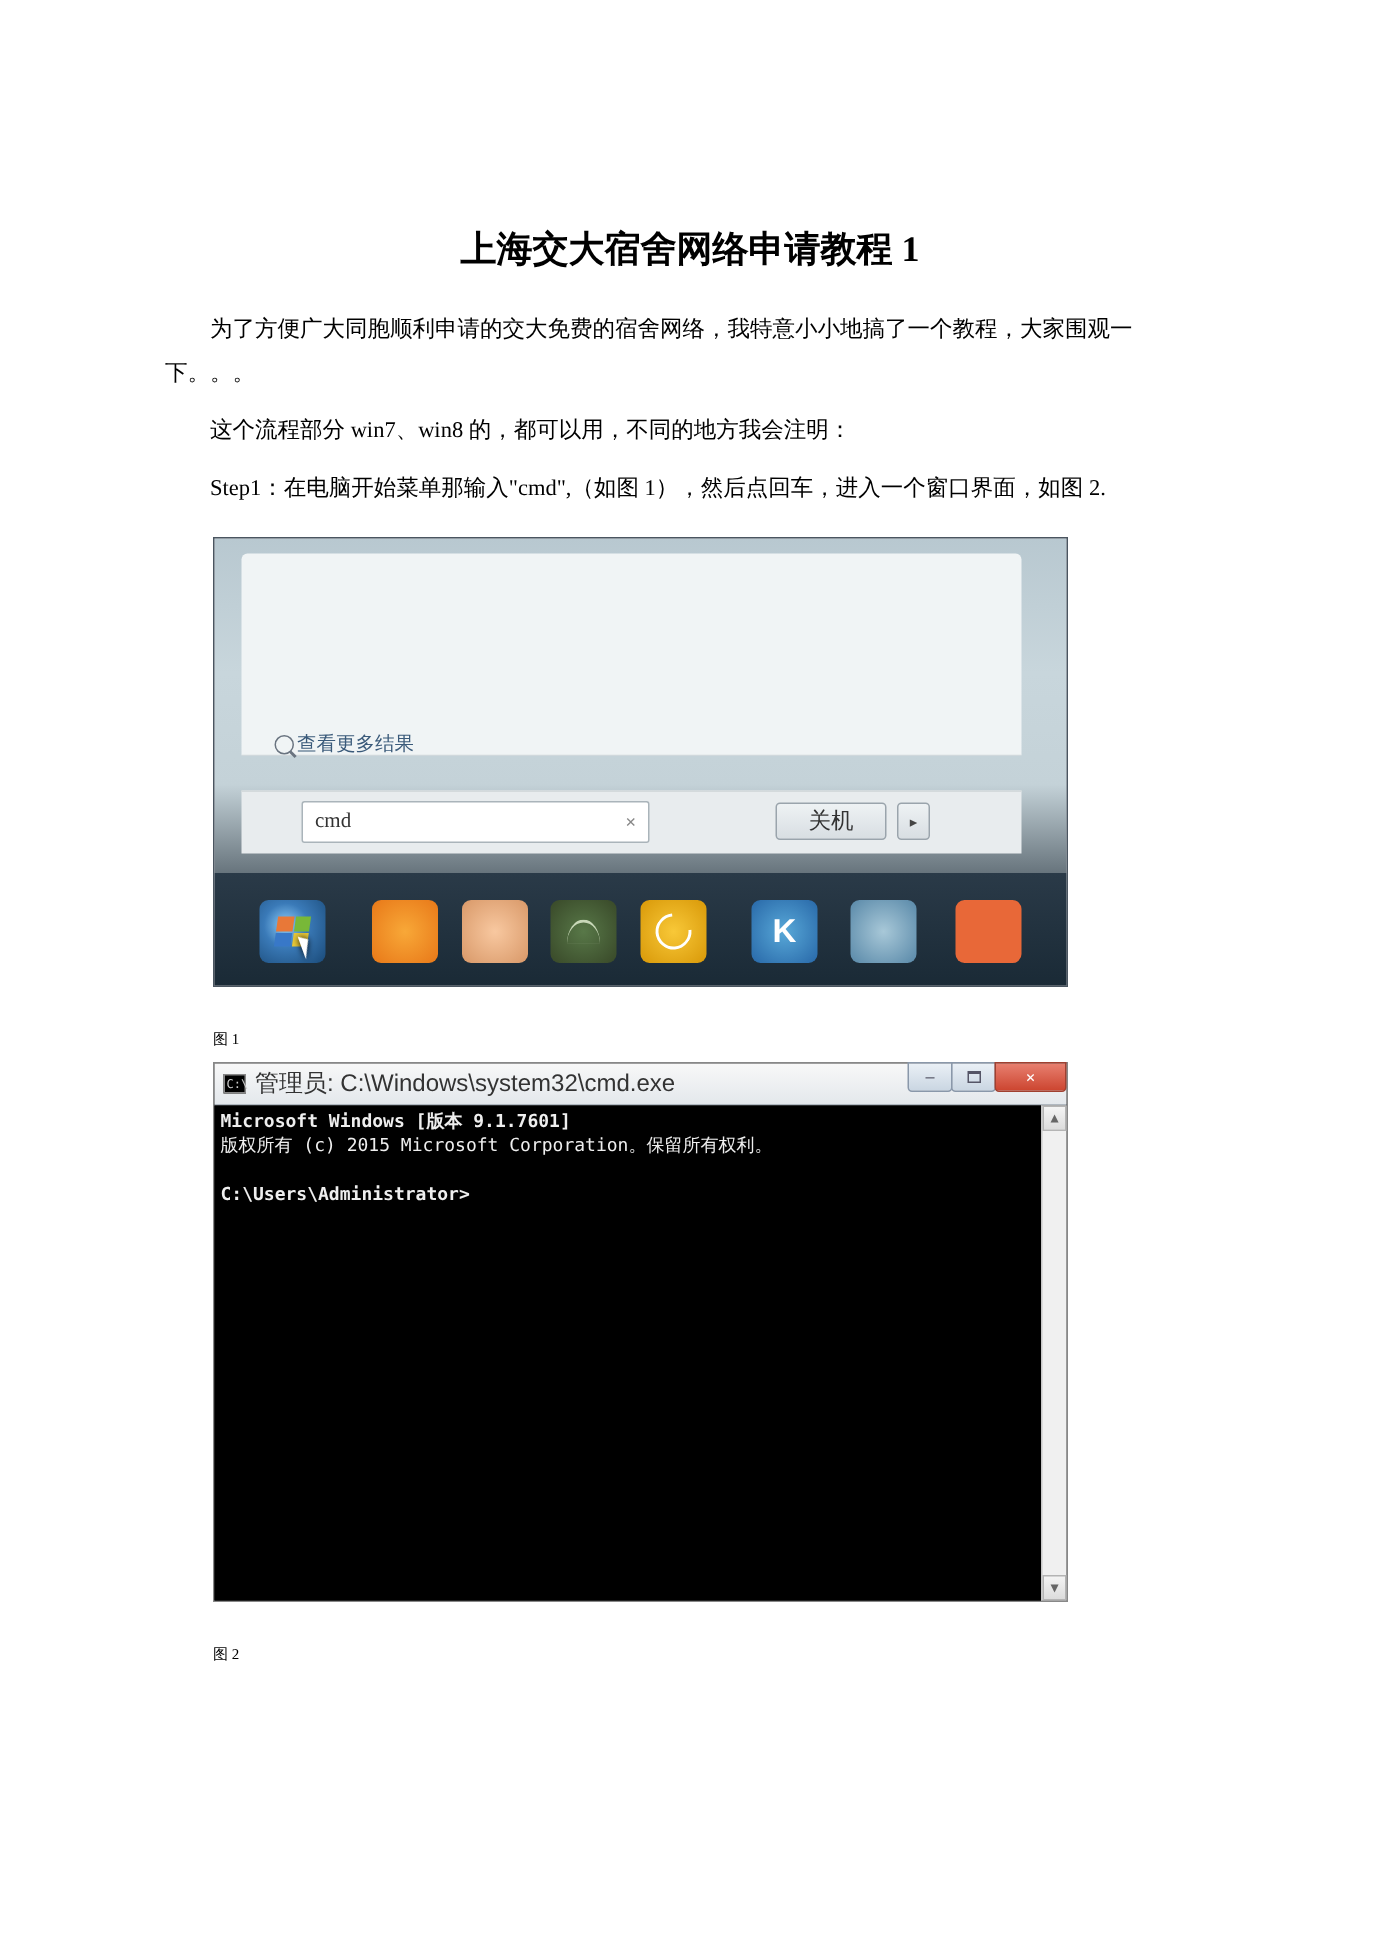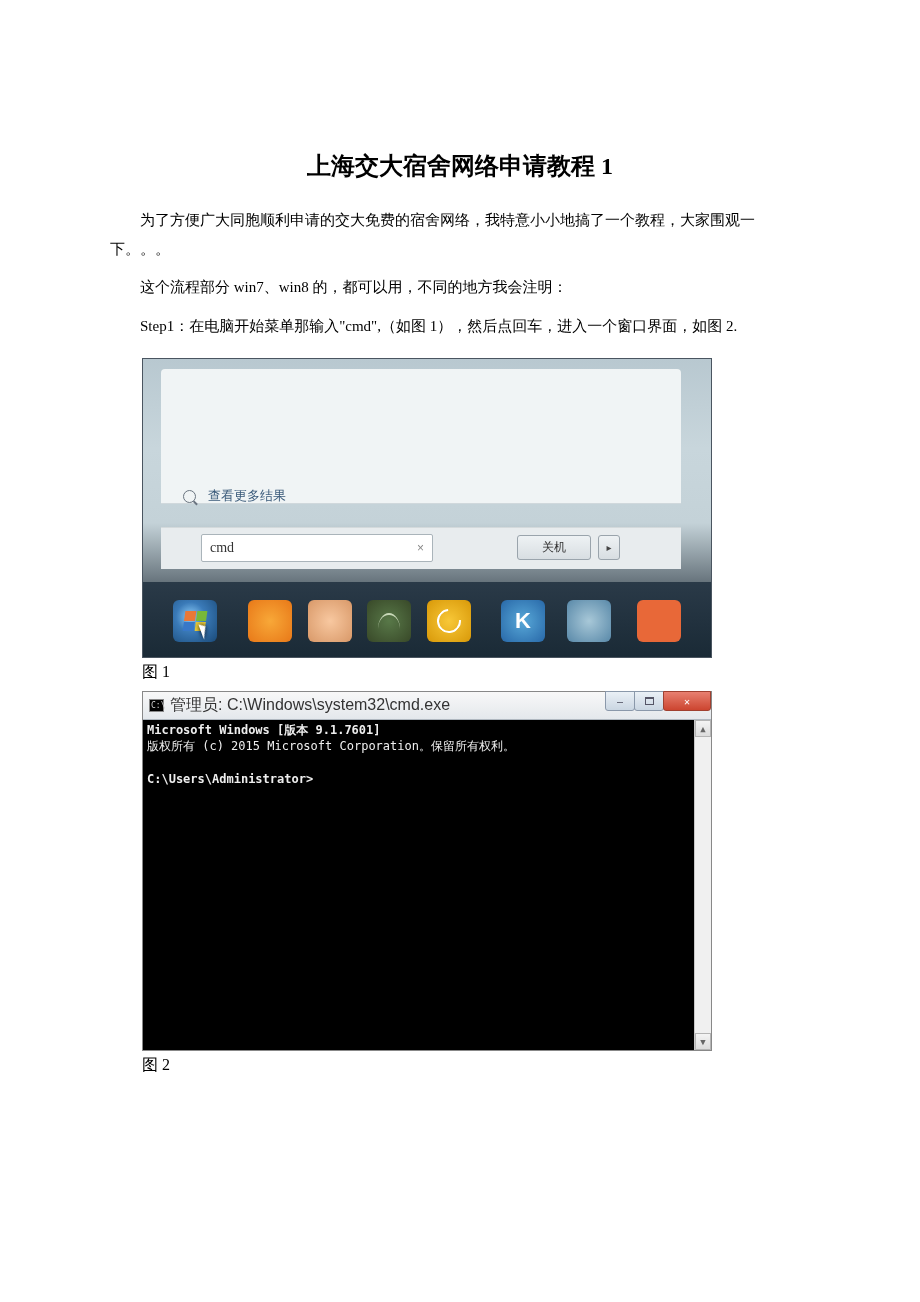--- a/index.html
+++ b/index.html
@@ -50,21 +50,21 @@
       border-radius: 4px 4px 0 0;
       border-bottom: 1px solid #d0d8dc;
     }
     .fig1 .more-results {
       position: absolute;
       left: 40px; top: 128px;
       font-size: 13px;
       color: #3a5a7a;
       display: flex;
       align-items: center;
-      gap: 12px;
+      gap: 2px;
     }
     .fig1 .mag {
       width: 13px; height: 13px;
       border: 1.5px solid #6a7480;
       border-radius: 50%;
       position: relative;
       display: inline-block;
     }
     .fig1 .mag::after {
       content: '';
@@ -100,21 +100,21 @@
       font-size: 12px;
       font-family: Arial, sans-serif;
     }
     .fig1 .shutdown {
       position: absolute;
       left: 374px; top: 176px;
       width: 74px; height: 25px;
       background: linear-gradient(#eef2f4, #d8dee2);
       border: 1px solid #9aa4ac;
       border-radius: 3px;
-      font-size: 12px;
+      font-size: 15px;
       display: flex;
       align-items: center;
       justify-content: center;
       color: #333;
     }
     .fig1 .shutdown-arrow {
       position: absolute;
       left: 455px; top: 176px;
       width: 22px; height: 25px;
       background: linear-gradient(#eef2f4, #d8dee2);
@@ -180,22 +180,22 @@
     .fig1 .logo-overlay {
       position: absolute;
       left: 120px; top: 235px;
       font-size: 32px;
       color: rgba(180,200,210,0.35);
       font-family: Arial, sans-serif;
       letter-spacing: 3px;
       pointer-events: none;
     }
     .caption {
-      font-size: 16px;
-      margin: 4px 0 8px 32px;
+      font-size: 10px;
+      margin: 28px 0 8px 32px;
     }
     .fig2 {
       width: 570px;
       height: 360px;
       border: 1px solid #888;
       margin-left: 32px;
       background: #000;
       position: relative;
       font-family: "NSimSun", "新宋体", monospace;
     }

